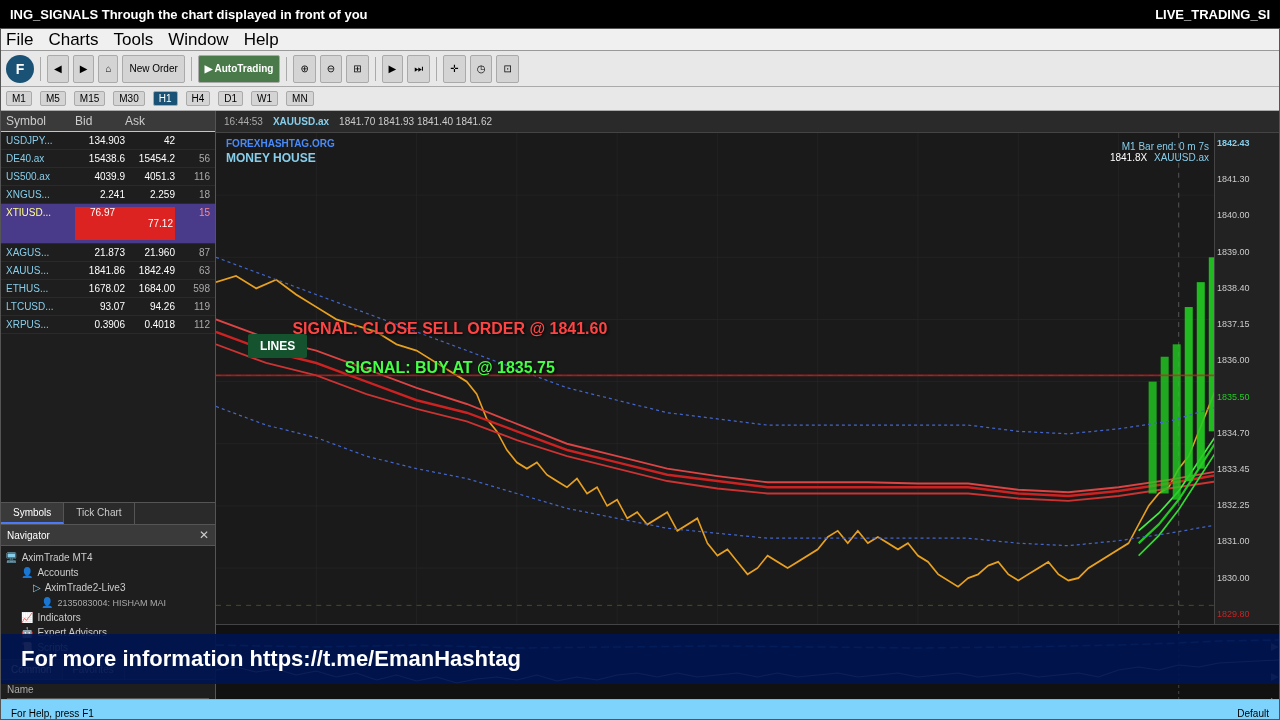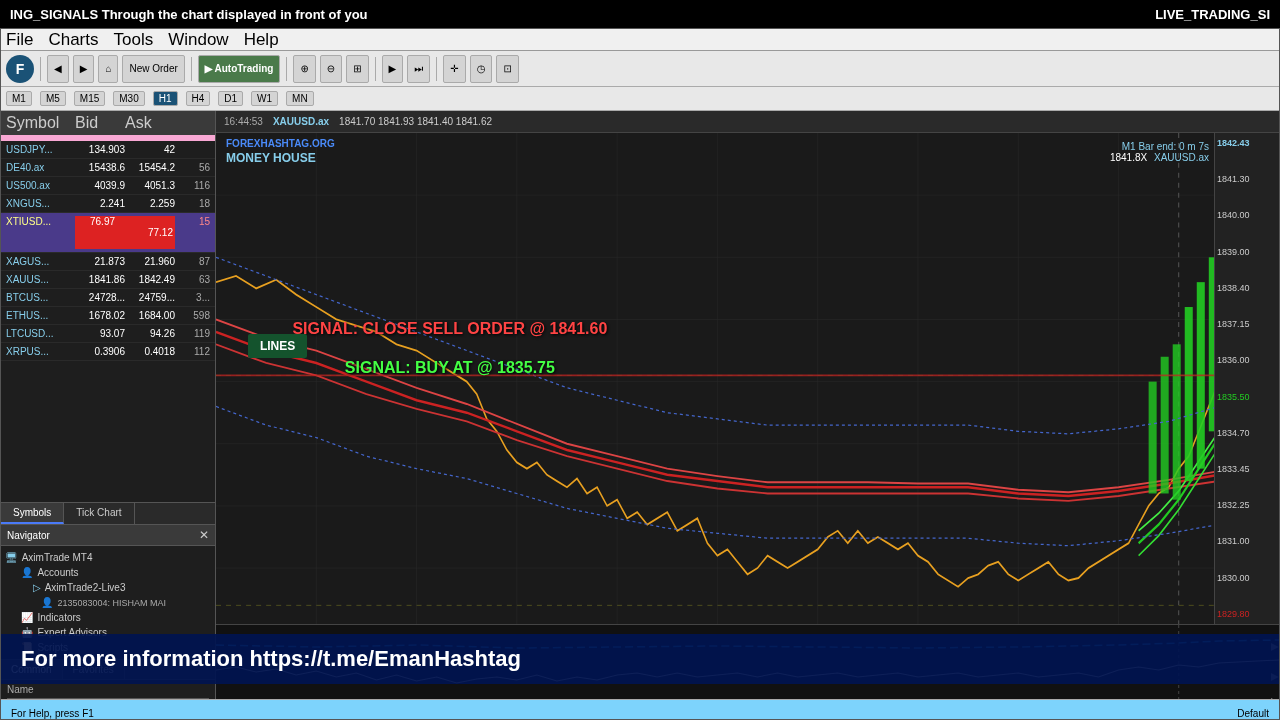--- a/index.html
+++ b/index.html
@@ -63,22 +63,22 @@
 
     
     .left-panel {
       width: 215px; background: #1e1e1e; border-right: 1px solid #555;
       display: flex; flex-direction: column;
     }
 
     
     .symbol-header {
       display: grid; grid-template-columns: 1fr 50px 50px 35px;
-      background: #3a3a3a; padding: 3px 5px; font-size: 16px; color: #ccc;
-      border-bottom: 6px solid #f9a8d4;
+      background: #3a3a3a; padding: 3px 5px; font-size: 12px; color: #ccc;
+      border-bottom: 1px solid #f9a8d4;
     }
 
     
     .symbol-list { flex: 1; overflow-y: auto; }
     .symbol-row {
       display: grid; grid-template-columns: 1fr 50px 50px 35px;
       padding: 3px 5px; border-bottom: 1px solid #2a2a2a; cursor: pointer;
       font-size: 10px;
     }
     .symbol-row .sym-name { color: #87ceeb; }
@@ -323,26 +323,20 @@
           <span class="ask">21.960</span>
           <span class="spread">87</span>
         </div>
         <div class="symbol-row">
           <span class="sym-name">XAUUS...</span>
           <span class="bid">1841.86</span>
           <span class="ask">1842.49</span>
           <span class="spread">63</span>
         </div>
         <div class="symbol-row">
-          <span class="sym-name">BTCUS...</span>
-          <span class="bid">24728...</span>
-          <span class="ask">24759...</span>
-          <span class="spread">3...</span>
-        </div>
-        <div class="symbol-row">
           <span class="sym-name">ETHUS...</span>
           <span class="bid">1678.02</span>
           <span class="ask">1684.00</span>
           <span class="spread">598</span>
         </div>
         <div class="symbol-row">
           <span class="sym-name">LTCUSD...</span>
           <span class="bid">93.07</span>
           <span class="ask">94.26</span>
           <span class="spread">119</span>

